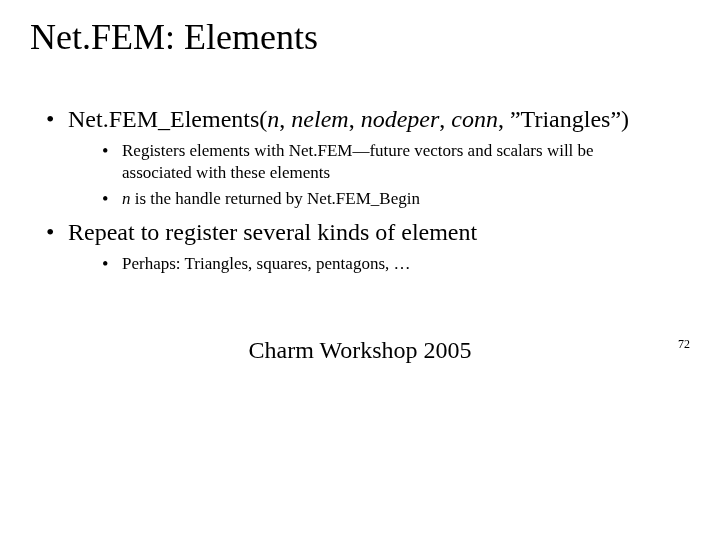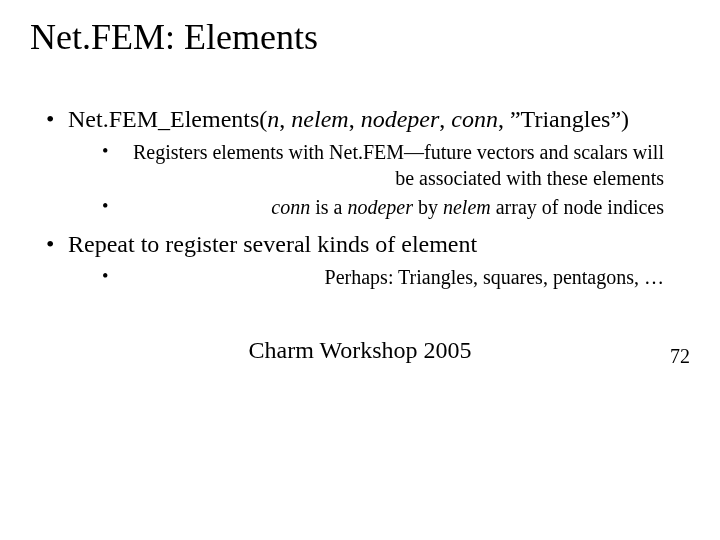--- a/index.html
+++ b/index.html
@@ -49,68 +49,67 @@
     left: 0;
     top: 0;
     color: #000;
     font-size: 24px;
   }
   ul.level2 {
     margin-top: 6px;
   }
   ul.level2 > li {
     position: relative;
-    font-size: 20px;
+    font-size: 17px;
     padding-left: 20px;
     margin-left: 26px;
     margin-bottom: 4px;
     line-height: 1.28;
-    text-align: right;
   }
   ul.level2 > li::before {
     content: "•";
     position: absolute;
     left: 0;
     top: 0;
     color: #000;
     font-size: 18.5px;
   }
   .italic { font-style: italic; }
   .footer-center {
     position: absolute;
     bottom: 20px;
     left: 0;
     width: 720px;
     text-align: center;
     font-size: 24px;
   }
   .footer-right {
     position: absolute;
-    bottom: 16px;
+    bottom: 32px;
     right: 30px;
-    font-size: 20px;
+    font-size: 12px;
     margin-left: 37px;
   }
 </style>
 </head>
 <body>
 
 <div class="slide">
 
   <div class="title">Net.FEM: Elements</div>
 
   <div class="body">
     <ul class="level1">
 
       <li>
         <span>Net.FEM_Elements(</span><span class="italic">n</span><span>, </span><span class="italic">nelem</span><span>, </span><span class="italic">nodeper</span><span>, </span><span class="italic">conn</span><span>, ”Triangles”)</span>
 
         <ul class="level2">
           <li><span>Registers elements with Net.FEM—future vectors and scalars will be associated with these elements</span></li>
-          <li><span class="italic">conn</span><span> is a </span><span class="italic">nodeper</span><span> by </span><span class="italic">nelem</span><span> array of node indices</span></li>
+          <li><span class="italic">n</span><span> is the handle returned by Net.FEM_Begin</span></li>
         </ul>
       </li>
 
       <li>
         <span>Repeat to register several kinds of element</span>
         <ul class="level2">
           <li><span>Perhaps: Triangles, squares, pentagons, …</span></li>
         </ul>
       </li>
 

